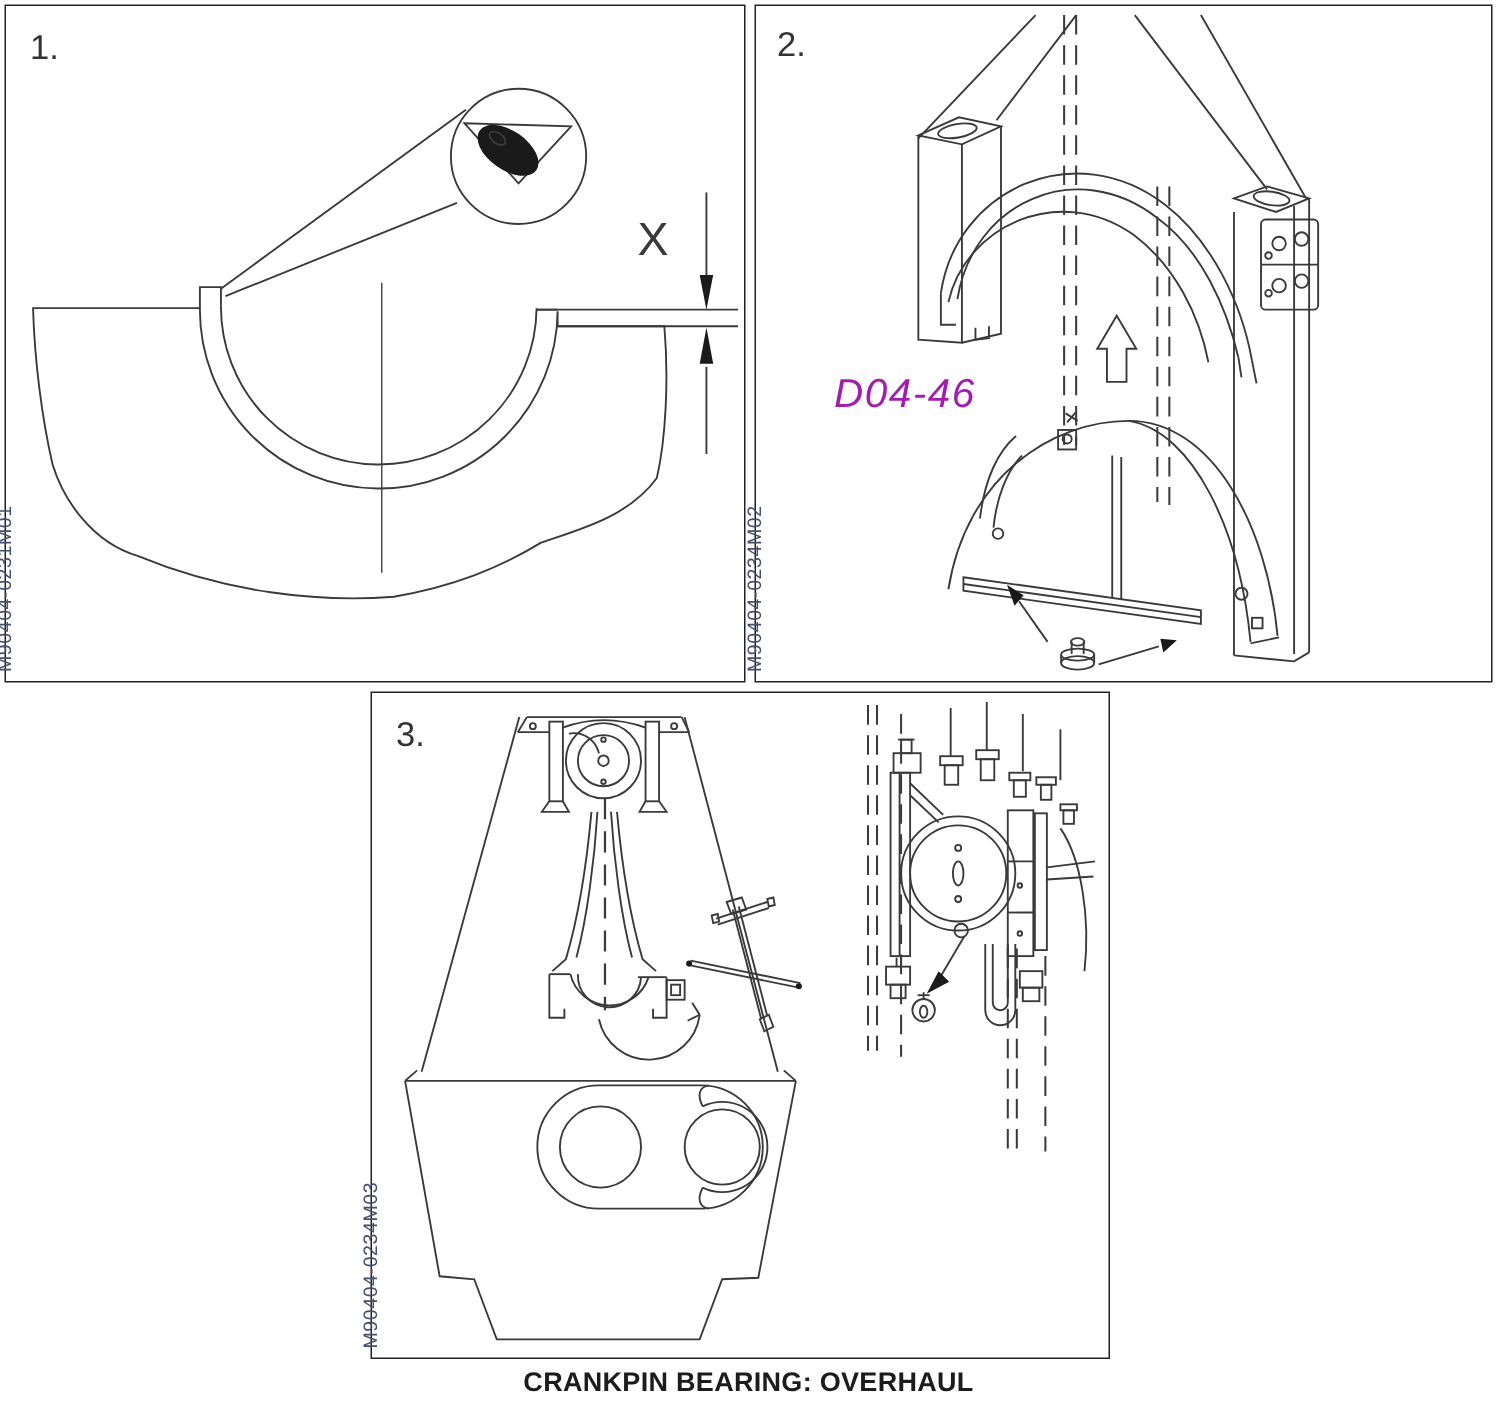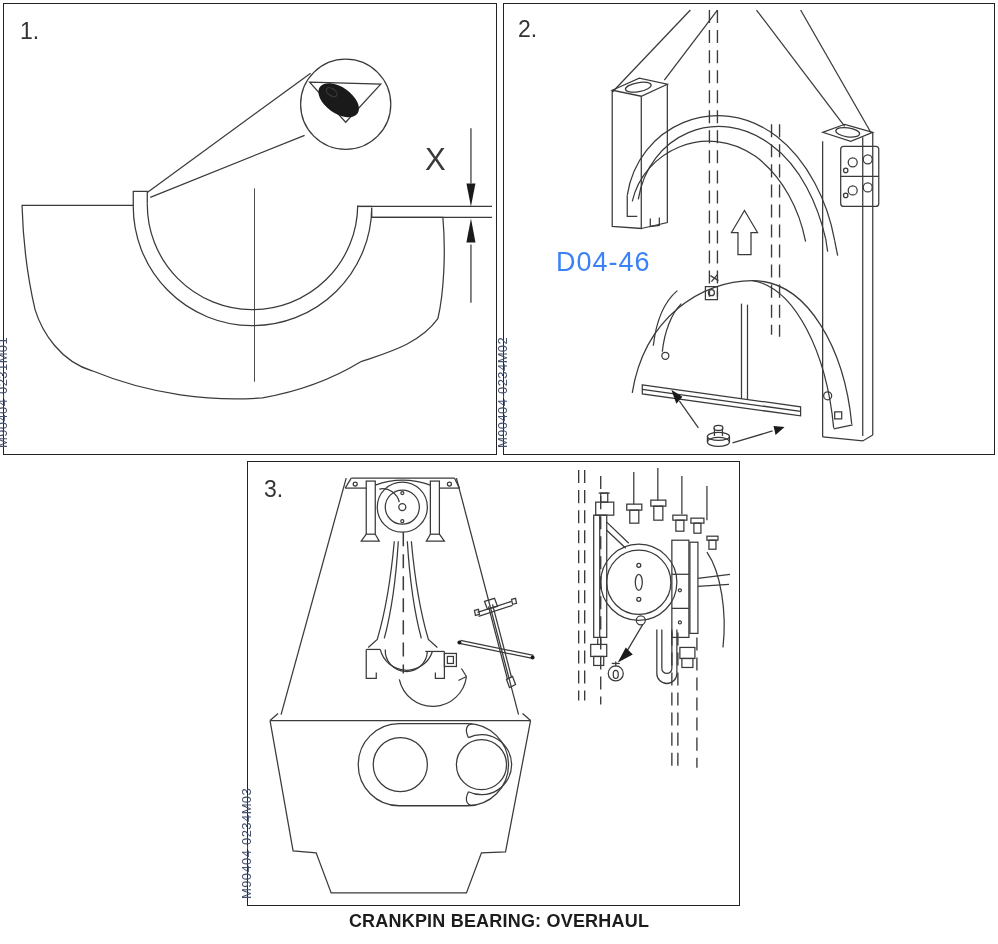--- a/index.html
+++ b/index.html
@@ -3,21 +3,21 @@
 <meta charset="utf-8">
 <style>
   html,body{margin:0;padding:0;background:#ffffff;}
   .page{position:relative;width:998px;height:944px;background:#ffffff;overflow:hidden;
         font-family:"Liberation Sans",sans-serif;}
   .panel{position:absolute;background:#ffffff;border:1.6px solid #222222;box-sizing:border-box;}
   .panel svg{position:absolute;left:0;top:0;width:100%;height:100%;}
   .panel-num{position:absolute;font-size:23px;color:#333333;z-index:3;}
   .fig-code{position:absolute;left:6px;bottom:6px;transform:rotate(-90deg);transform-origin:0 100%;
             white-space:nowrap;font-size:13px;letter-spacing:.4px;color:#454f6e;z-index:3;}
-  .tool-code{position:absolute;font-size:27px;letter-spacing:1px;color:#3b82f6;z-index:3;}
+  .tool-code{position:absolute;font-size:27px;letter-spacing:1px;color:#a21caf;z-index:3;font-style:italic;}
   .dim-label{position:absolute;font-size:31px;color:#3a3a3a;z-index:3;}
   .caption{position:absolute;left:0;top:911px;width:998px;text-align:center;
            font-size:18px;font-weight:bold;letter-spacing:.2px;color:#1c1c1c;}
   
   .ln{stroke:#3a3a3a;stroke-width:1.25;fill:none;}
   .ln *{stroke:#3a3a3a;stroke-width:1.25;fill:none;}
   .thin *{stroke-width:.9;}
   .dash *{stroke-width:1.35;stroke-dasharray:13 7;}
   .dash2 *{stroke-width:1.5;stroke-dasharray:14 8;}
   .solidfill{fill:#1a1a1a;stroke:none;}

